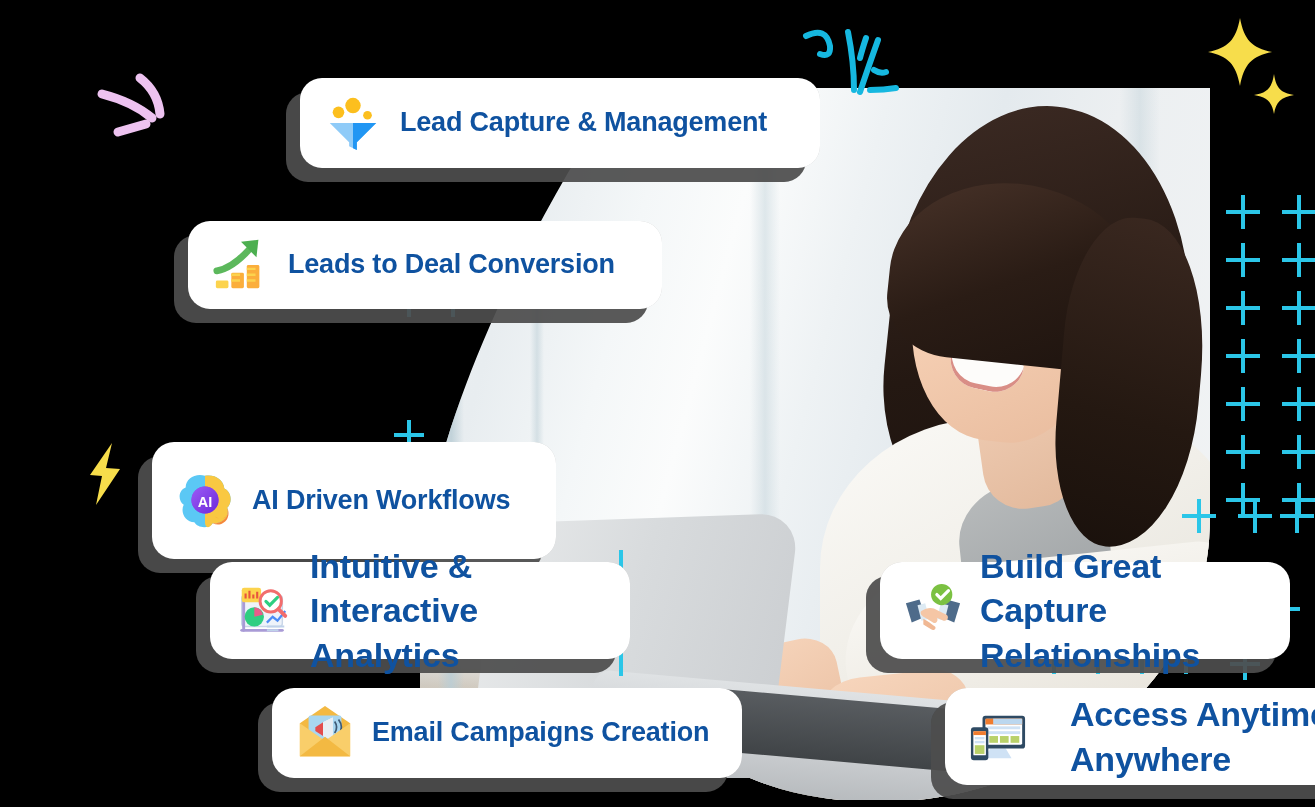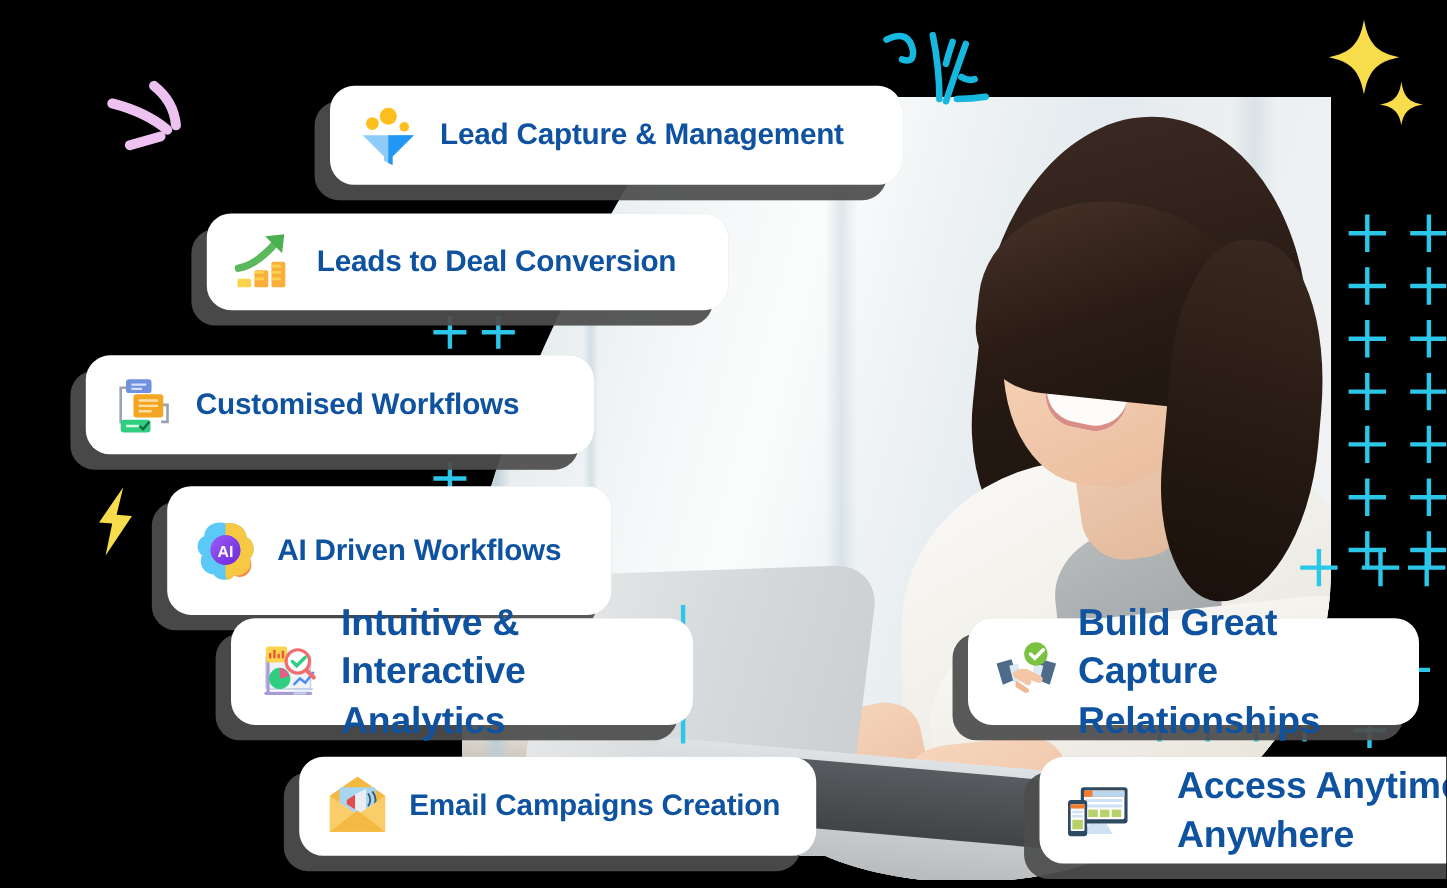--- a/index.html
+++ b/index.html
@@ -320,50 +320,34 @@
         <circle cx="30" cy="12" r="8" fill="#FCBF1E"></circle>
         <circle cx="15" cy="19" r="6" fill="#FCBF1E"></circle>
         <circle cx="45" cy="22" r="4.5" fill="#FCBF1E"></circle>
         <path d="M 6 30 L 54 30 L 34 50 L 34 58 L 26 54 L 26 50 Z" fill="#8FCBF8"></path>
         <path d="M 30 30 L 54 30 L 34 50 L 34 58 L 30 56 Z" fill="#2196F3"></path>
       </svg>
     </span>
     <span class="label">Lead Capture &amp; Management</span>
   </div>
 
-  <div class="card" style="left:188px; top:194px; width:474px; height:88px;align-items:center;">
+  <div class="card" style="left:188px; top:221px; width:474px; height:88px;align-items:center;">
     <span class="icon">
       <svg viewBox="0 0 60 60" width="58" height="58">
         <rect x="4" y="46" width="13" height="8" rx="1.5" fill="#FCD34D"></rect>
         <rect x="20" y="38" width="13" height="16" rx="1.5" fill="#FBAE3C"></rect>
         <rect x="36" y="30" width="13" height="24" rx="1.5" fill="#FBAE3C"></rect>
         <path d="M 20 40 h9 M 20 46 h9 M 36 34 h9 M 36 40 h9 M 36 46 h9" stroke="#FCD34D" stroke-width="2.5"></path>
         <path d="M 5 36 C 18 34 30 24 42 10" stroke="#5CB85C" stroke-width="7" fill="none" stroke-linecap="round"></path>
         <path d="M 30 6 L 48 4 L 46 22 Z" fill="#4CAF50"></path>
       </svg>
     </span>
     <span class="label">Leads to Deal Conversion</span>
   </div>
 
-  <div class="card" style="left:78px; top:323px; width:462px; height:90px;">
-    <span class="icon">
-      <svg viewBox="0 0 60 60" width="58" height="58">
-        <path d="M 14 14 h-6 v32 h6" stroke="#9AA4AE" stroke-width="2.5" fill="none"></path>
-        <path d="M 46 30 h6 v16 h-6" stroke="#9AA4AE" stroke-width="2.5" fill="none"></path>
-        <rect x="13" y="6" width="24" height="13" rx="3" fill="#6F91E0"></rect>
-        <path d="M 18 11 h14 M 18 15 h10" stroke="#D6E0F7" stroke-width="2"></path>
-        <rect x="20" y="20" width="28" height="22" rx="3" fill="#F4A623"></rect>
-        <path d="M 25 26 h18 M 25 31 h18 M 25 36 h12" stroke="#FDE0A8" stroke-width="2.3"></path>
-        <rect x="8" y="44" width="28" height="12" rx="3" fill="#2FCE81"></rect>
-        <path d="M 13 50 h12" stroke="#DBFBE9" stroke-width="2.3"></path>
-        <path d="M 26 50 l3 3 l6 -7" stroke="#0D6B3E" stroke-width="2.3" fill="none"></path>
-      </svg>
-    </span>
-    <span class="label">Customised Workflows</span>
-  </div>
 
   <div class="card" style="left:152px; top:442px; width:404px; height:117px;">
     <span class="icon">
       <svg viewBox="0 0 60 60" width="58" height="58">
         <path d="M 30 4 C 20 1 10 7 10 16 C 2 19 2 30 8 34 C 4 42 10 52 19 52 C 22 58 34 59 38 53 C 48 54 56 46 53 37 C 59 31 57 20 50 17 C 49 7 39 2 30 4 Z" fill="#5BC8F5"></path>
         <path d="M 30 4 C 39 2 49 7 50 17 C 57 20 59 31 53 37 C 56 46 48 54 38 53 C 34 59 30 58 30 52 Z" fill="#F9C842"></path>
         <path d="M 40 46 C 48 52 56 46 53 37 C 56 44 50 50 44 48 Z" fill="#F5883A"></path>
         <path d="M 38 53 C 48 54 56 46 53 37 C 58 48 48 58 38 53 Z" fill="#F5883A"></path>
         <circle cx="30" cy="29" r="14" fill="#8B3FE8"></circle>
         <circle cx="30" cy="29" r="14" fill="url(#aig)"></circle>

